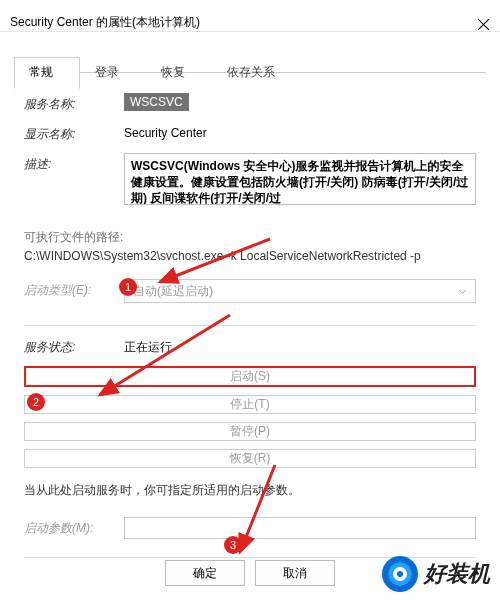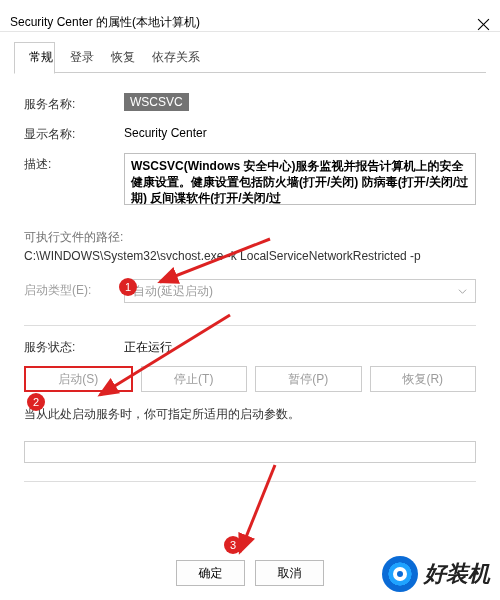--- a/index.html
+++ b/index.html
@@ -20,38 +20,38 @@
     border-bottom: 1px solid #e5e5e5;
   }
   .titlebar-title { flex: 1; font-size: 12px; color: #000; }
   .close-icon { width: 13px; height: 13px; cursor: pointer; }
   .tabs {
     display: flex;
     border-bottom: 1px solid #ccc;
     margin: 8px 14px 0 14px;
   }
   .tab {
-    padding: 6px 1px 7px 14px;
+    padding: 6px 26px 7px 14px;
     font-size: 12px;
     color: #444;
     cursor: pointer;
     position: relative;
-    top: 2px;
+    top: 17px;
     border: 1px solid transparent;
     border-bottom: none;
   }
   .tab.active {
     color: #000;
     border: 1px solid #ccc;
     border-bottom: 1px solid #fff;
     background: #fff;
   }
   .content { padding: 10px 24px 0 24px; }
   .row { display: flex; align-items: flex-start; margin: 10px 0; }
-  .label { width: 100px; color: #333; flex-shrink: 0; padding-top: 3px; }
+  .label { width: 100px; color: #333; flex-shrink: 0; padding-top: 3px; font-style: italic; }
   .label.gray { color: #9c9c9c; }
   .val { flex: 1; color: #000; padding-top: 3px; }
   .svcname {
     background: #737373;
     color: #fff;
     padding: 2px 6px;
     display: inline-block;
   }
   .desc-box {
     flex: 1;
@@ -74,21 +74,21 @@
     padding: 0 8px;
     display: flex;
     align-items: center;
     justify-content: space-between;
     color: #9c9c9c;
     font-size: 12px;
   }
   .chev { width: 9px; height: 9px; color:#9c9c9c; }
   .divider { border: none; border-top: 1px solid #ddd; margin: 22px 0 10px 0; }
   .divider2 { border: none; border-top: 1px solid #ddd; margin: 18px 0 8px 0; }
-  .btnrow { display: flex; gap: 8px; margin-left: 0; margin-top: 10px; position:relative; }
+  .btnrow { display: flex; gap: 8px; margin-left: 0; margin-top: 10px; position:relative;flex-direction:column; }
   .svcbtn {
     flex: 1;
     height: 26px;
     border: 1px solid #ccc;
     background: #fff;
     font-size: 12px;
     color: #9c9c9c;
     cursor: default;
   }
   .svcbtn.hl {
@@ -103,21 +103,21 @@
   }
   .dialog-btns {
     position: absolute;
     bottom: 14px;
     left: 0; right: 0;
     display: flex;
     justify-content: center;
     gap: 10px;
   }
   .dlgbtn {
-    width: 69px;
+    width: 80px;
     height: 26px;
     border: 1px solid #bbb;
     background: #fdfdfd;
     font-size: 12px;
     cursor: pointer;
   }
   
   .badge {
     position: absolute;
     width: 18px; height: 18px;
@@ -207,20 +207,21 @@
   <div class="btnrow">
     <button class="svcbtn hl">启动(S)</button>
     <button class="svcbtn">停止(T)</button>
     <button class="svcbtn">暂停(P)</button>
     <button class="svcbtn">恢复(R)</button>
   </div>
 
   <div class="note">当从此处启动服务时，你可指定所适用的启动参数。</div>
 
   <div class="row">
+    <div class="label gray">启动参数(M):</div>
     <div class="param-input"></div>
   </div>
 
   <hr class="divider2">
 
 </div>
 
 <div class="dialog-btns">
   <button class="dlgbtn">确定</button>
   <button class="dlgbtn">取消</button>

